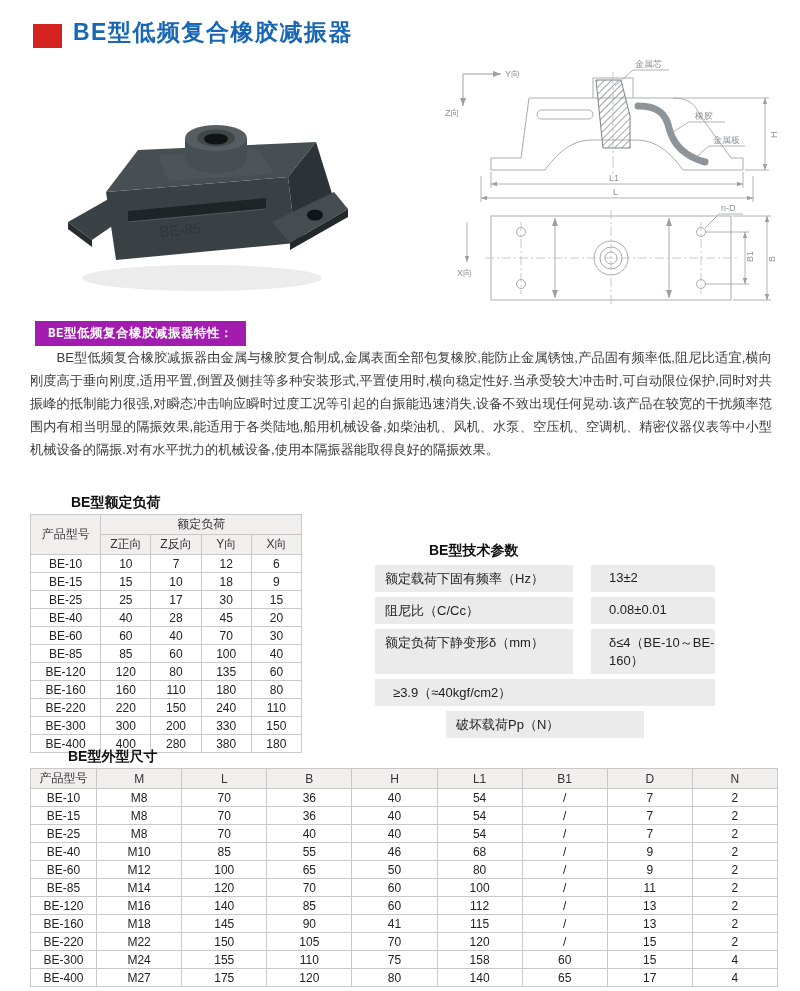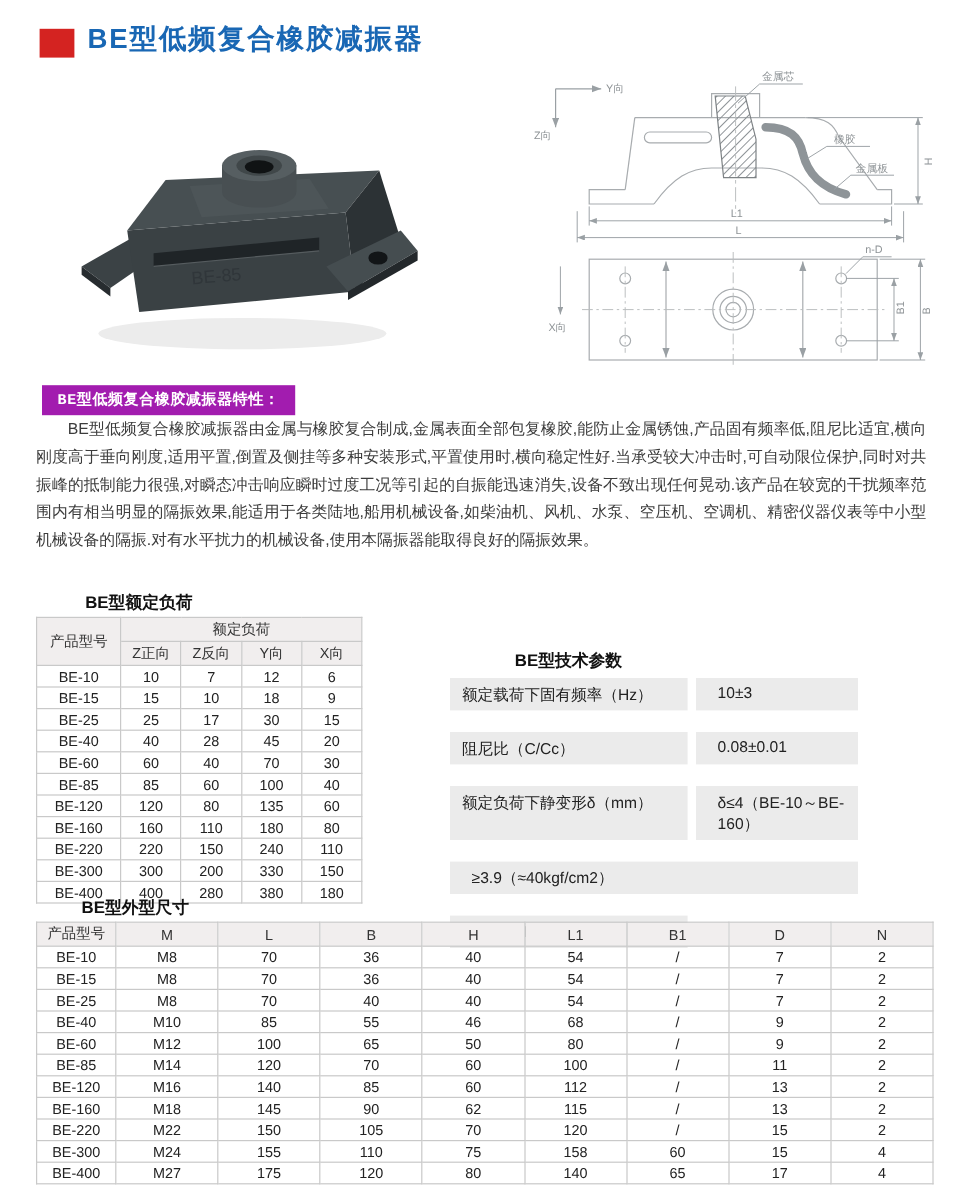--- a/index.html
+++ b/index.html
@@ -29,21 +29,21 @@
 
   
   table{border-collapse:collapse;font-size:12px;color:#222;table-layout:fixed;}
   th,td{border:1px solid #c9c9c9;text-align:center;padding:1px 2px;height:15px;overflow:hidden;}
   th{background:#f1eeee;font-weight:normal;color:#333;}
   .load-table{position:absolute;left:30px;top:514px;width:272px;}
   .dim-table{position:absolute;left:30px;top:768px;width:748px;}
 
   
   .tech{position:absolute;left:375px;top:565px;width:340px;}
-  .tp-row{display:flex;gap:7px;margin-bottom:18px;}
+  .tp-row{display:flex;gap:18px;margin-bottom:5px;justify-content:center;}
   .tp-label{width:188px;background:#ebebeb;padding:4.5px 0 4.5px 10px;font-size:13px;color:#222;}
   .tp-value{flex:1;background:#ebebeb;padding:4.5px 0 4.5px 18px;font-size:13px;color:#222;}
 </style>
 </head>
 <body>
 
 <div class="page">
 
   <div class="header">
     <div class="red-sq"></div>
@@ -264,21 +264,21 @@
           <td>380</td>
           <td>180</td>
         </tr>
       </tbody>
   </table>
 
   <div class="sec-title t-tech">BE型技术参数</div>
   <div class="tech">
       <div class="tp-row">
         <div class="tp-label">额定载荷下固有频率（Hz）</div>
-        <div class="tp-value">10±3</div>
+        <div class="tp-value">13±2</div>
       </div>
       <div class="tp-row">
         <div class="tp-label">阻尼比（C/Cc）</div>
         <div class="tp-value">0.08±0.01</div>
       </div>
       <div class="tp-row">
         <div class="tp-label">额定负荷下静变形δ（mm）</div>
         <div class="tp-value">δ≤4（BE-10～BE-160）</div>
       </div>
       <div class="tp-row">
@@ -384,21 +384,21 @@
           <td>112</td>
           <td>/</td>
           <td>13</td>
           <td>2</td>
         </tr>
         <tr>
           <td>BE-160</td>
           <td>M18</td>
           <td>145</td>
           <td>90</td>
-          <td>62</td>
+          <td>41</td>
           <td>115</td>
           <td>/</td>
           <td>13</td>
           <td>2</td>
         </tr>
         <tr>
           <td>BE-220</td>
           <td>M22</td>
           <td>150</td>
           <td>105</td>

